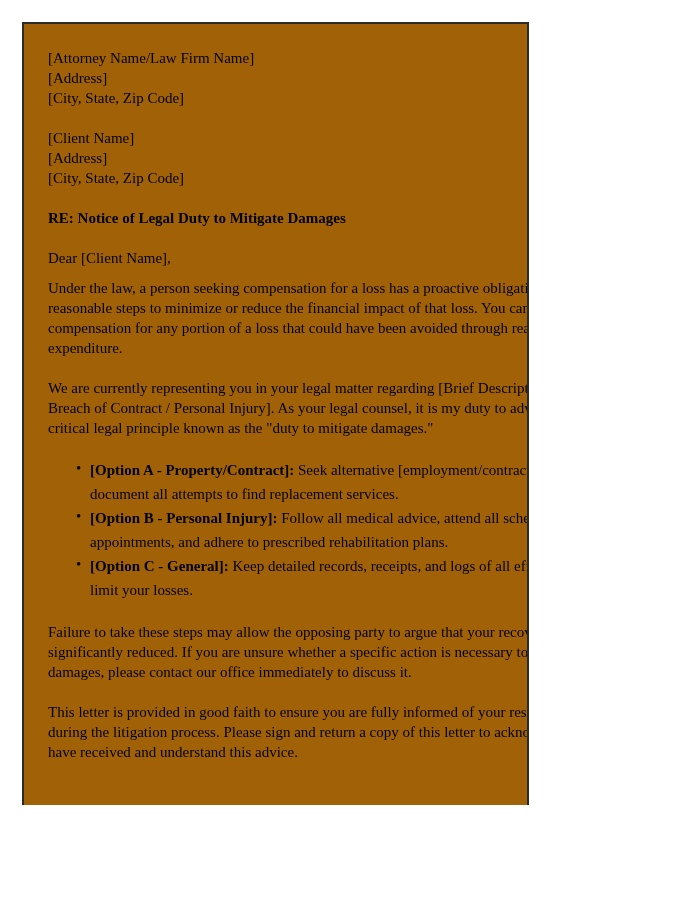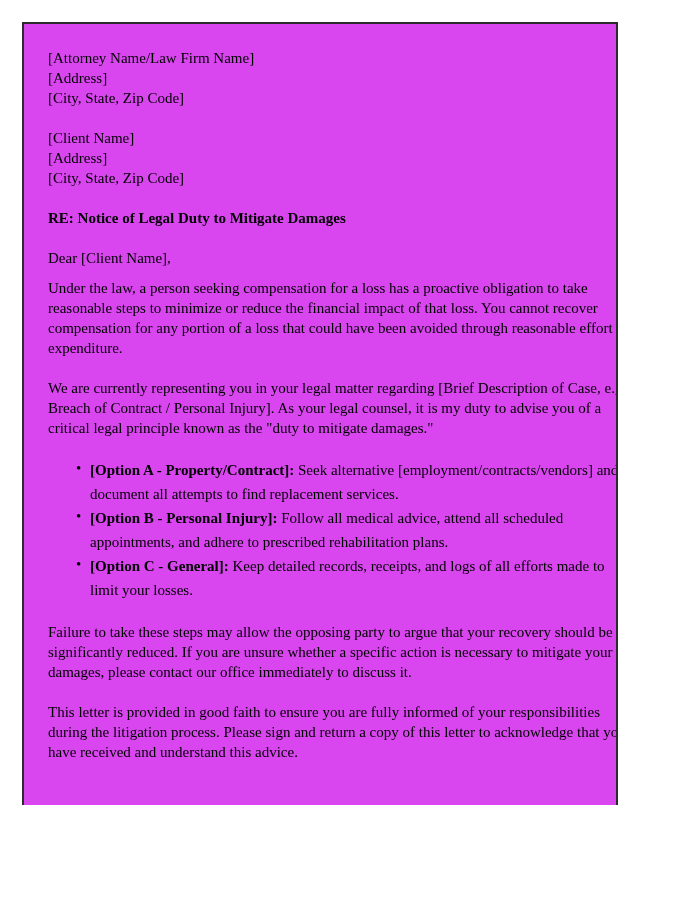--- a/index.html
+++ b/index.html
@@ -13,24 +13,24 @@
     overflow: hidden;
     font-family: "Liberation Serif", "DejaVu Serif", serif;
     color: #000000;
   }
 
   
   #page-sheet {
     position: absolute;
     left: 22px;
     top: 22px;
-    width: 596px;          
+    width: 507px;          
     height: 783px;
     box-sizing: border-box;
-    background: #d946ef;
+    background: #a16207;
     border-top: 2px solid #2b2b2b;
     border-left: 2px solid #2b2b2b;
     border-right: 2px solid #2b2b2b;
     border-bottom: none;
     overflow: hidden;
   }
 
   #letter-body {
     position: absolute;
     left: 24px;

